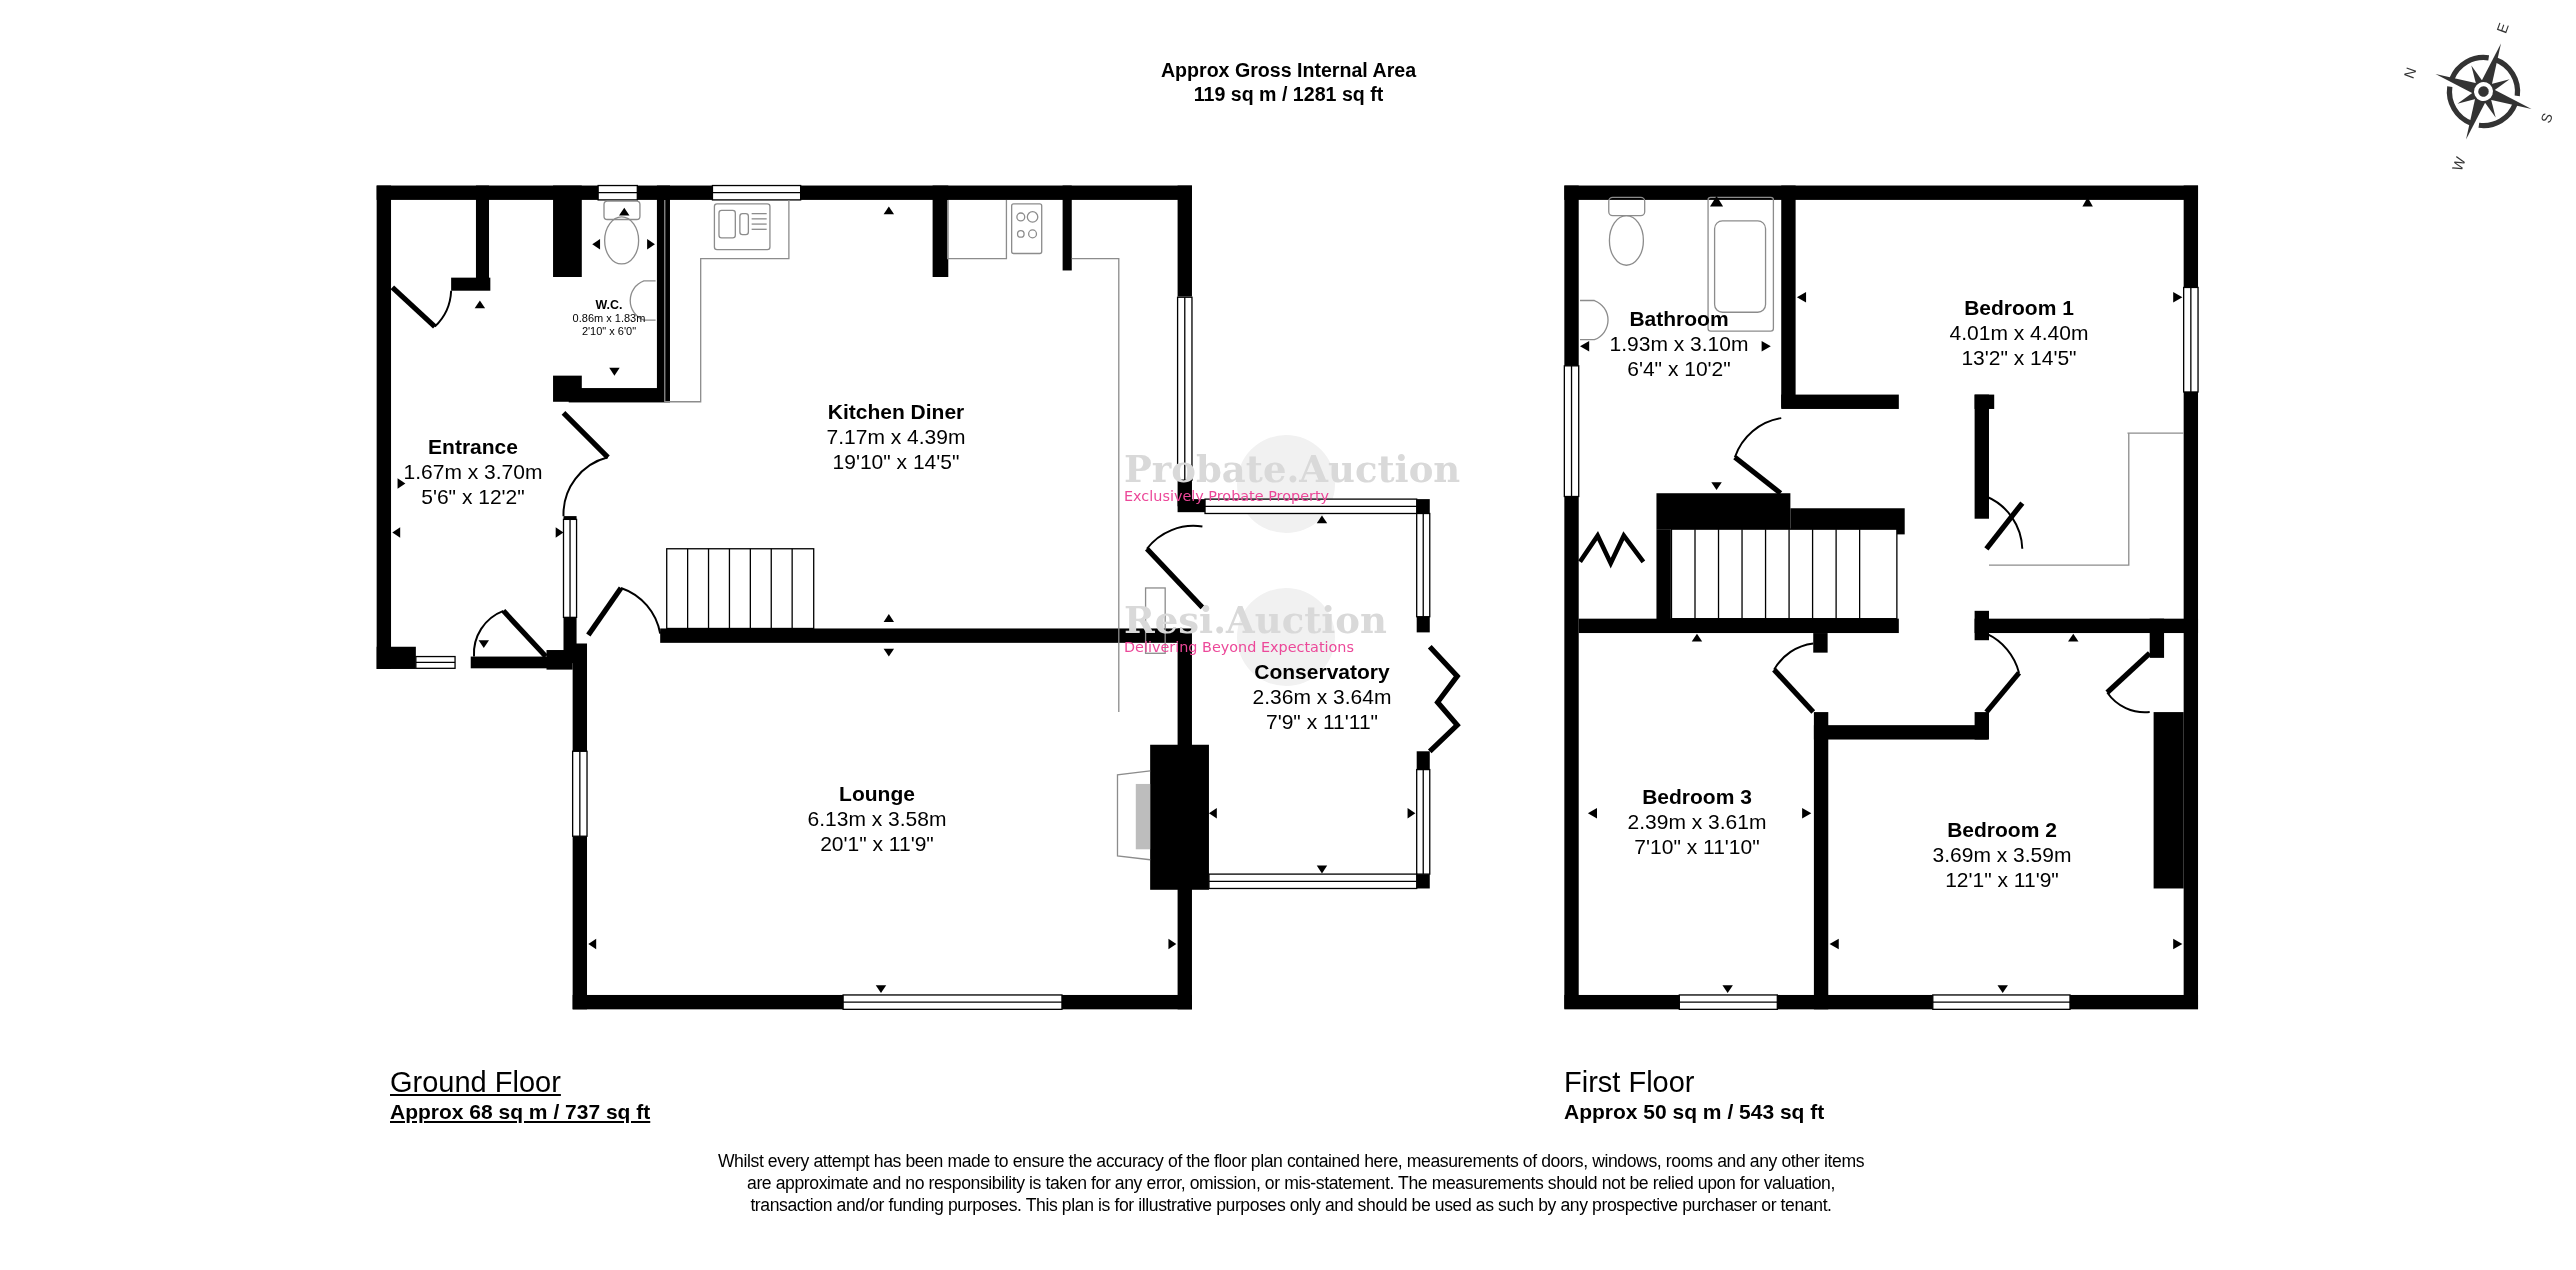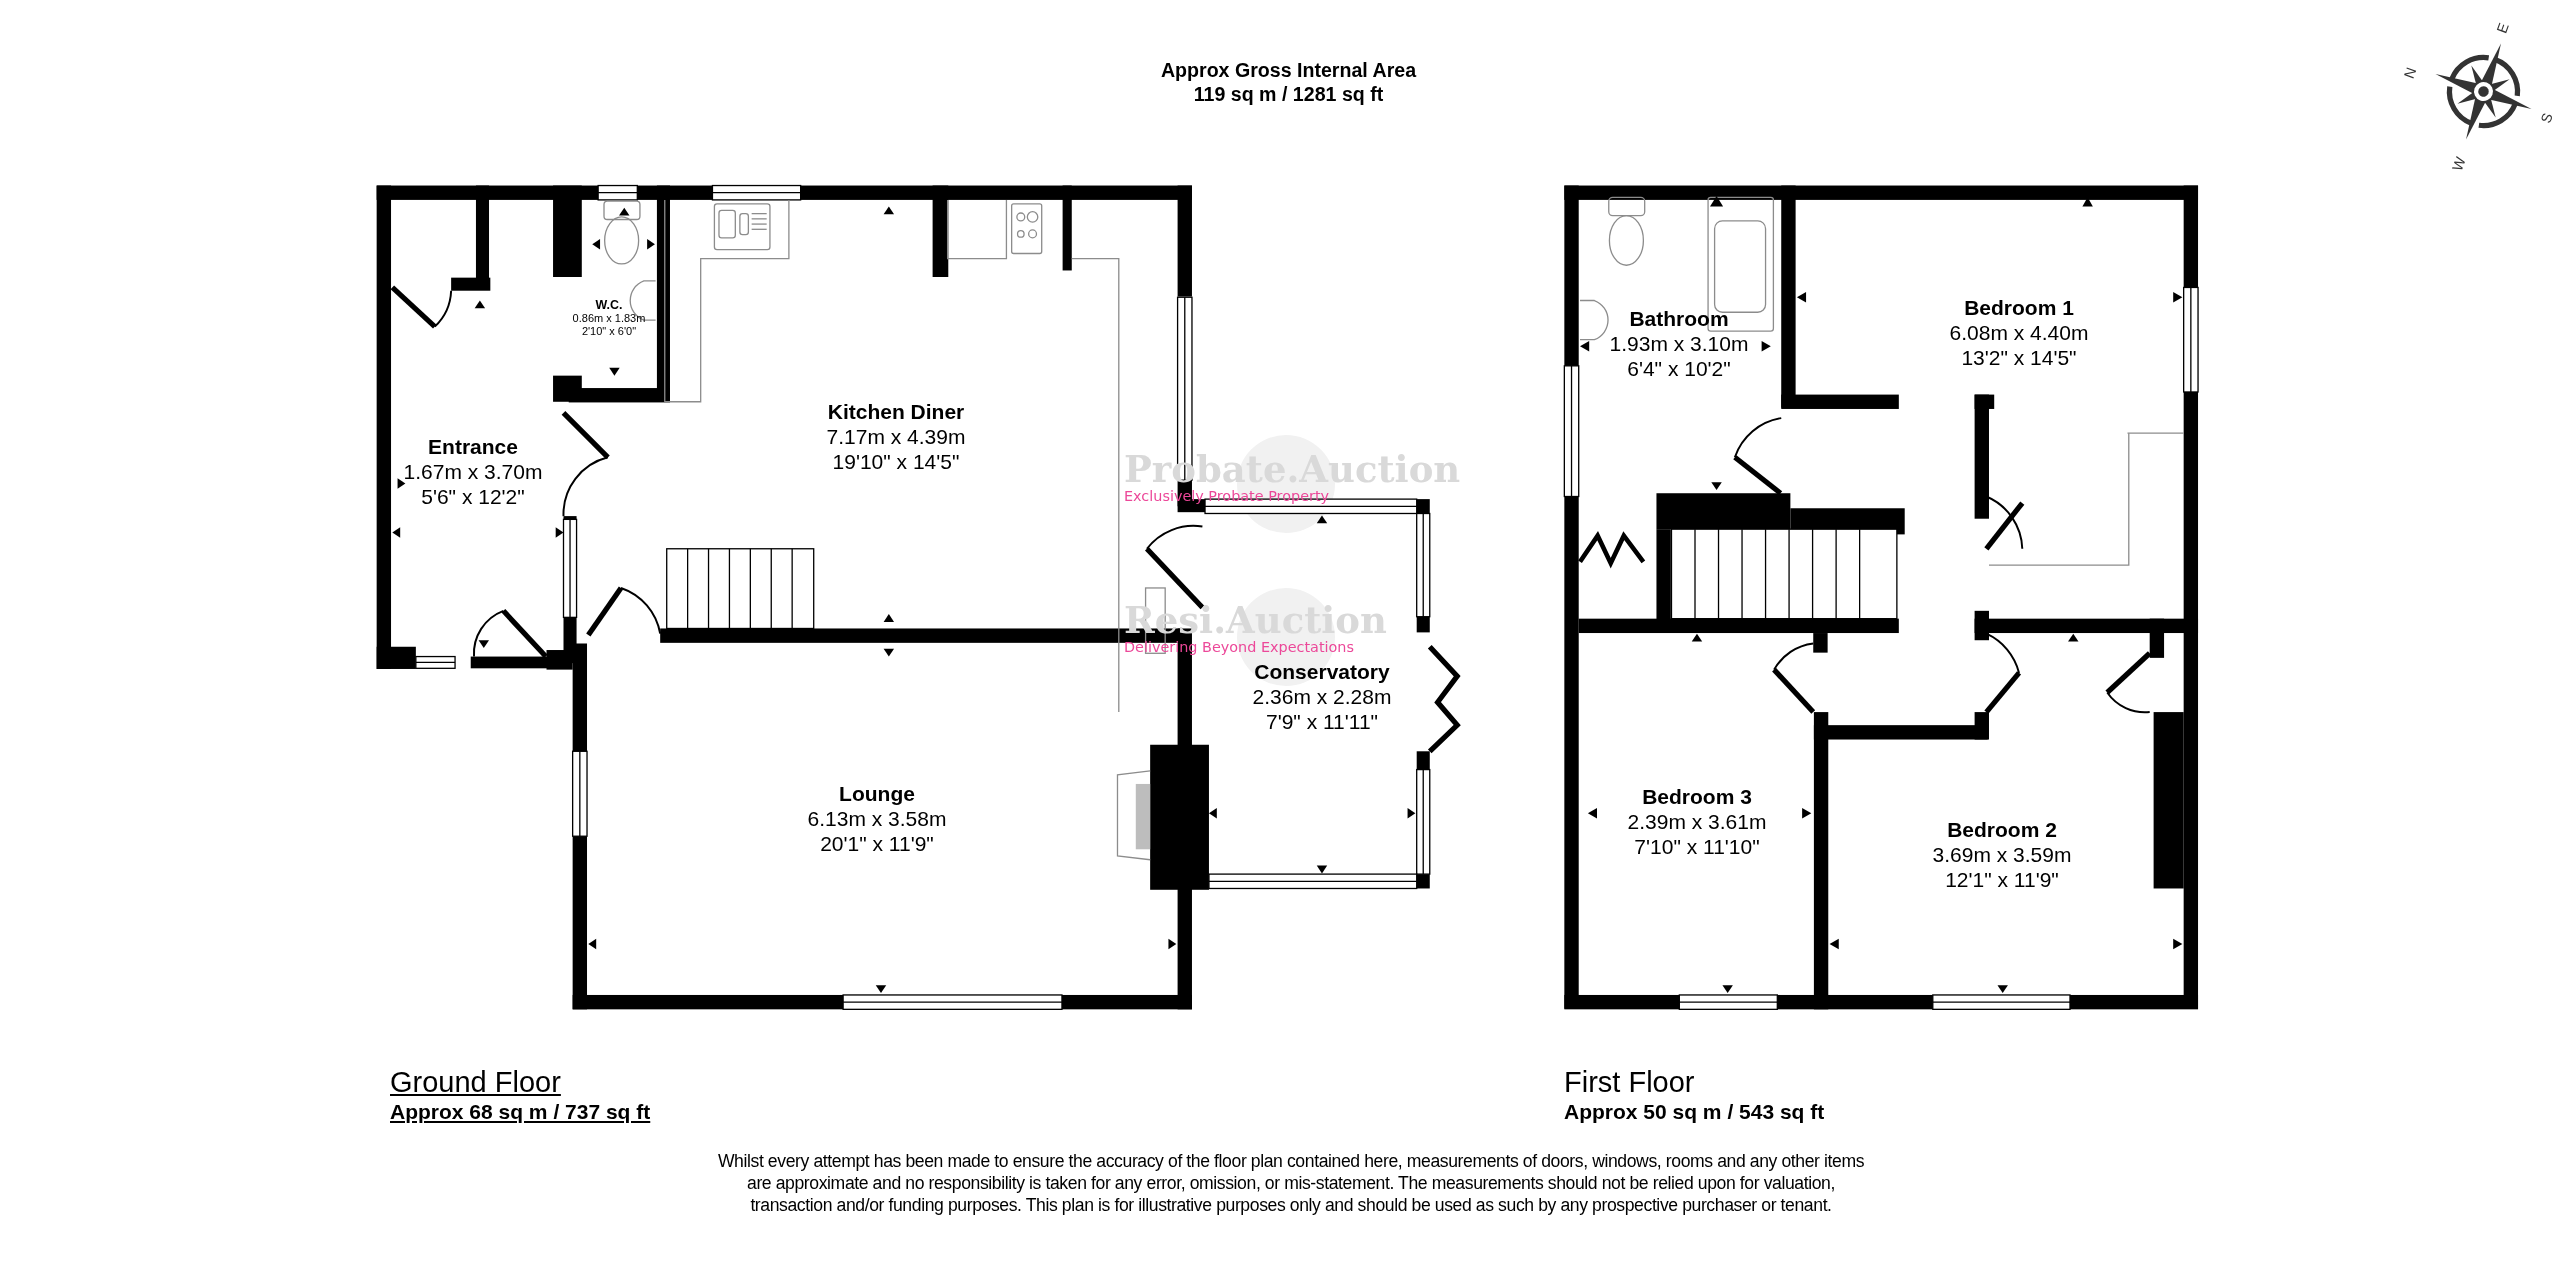--- a/index.html
+++ b/index.html
@@ -330,37 +330,37 @@
   <div class="dm">0.86m x 1.83m</div>
   <div class="dm">2'10" x 6'0"</div>
 </div>
 <div class="room" style="left:896px;top:399px;">
   <div class="nm">Kitchen Diner</div>
   <div class="dm">7.17m x 4.39m</div>
   <div class="dm">19'10" x 14'5"</div>
 </div>
 <div class="room" style="left:1322px;top:659px;">
   <div class="nm">Conservatory</div>
-  <div class="dm">2.36m x 2.28m</div>
+  <div class="dm">2.36m x 3.64m</div>
   <div class="dm">7'9" x 11'11"</div>
 </div>
 <div class="room" style="left:877px;top:781px;">
   <div class="nm">Lounge</div>
   <div class="dm">6.13m x 3.58m</div>
   <div class="dm">20'1" x 11'9"</div>
 </div>
 
 <div class="room" style="left:1679px;top:306px;">
   <div class="nm">Bathroom</div>
   <div class="dm">1.93m x 3.10m</div>
   <div class="dm">6'4" x 10'2"</div>
 </div>
 <div class="room" style="left:2019px;top:295px;">
   <div class="nm">Bedroom 1</div>
-  <div class="dm">6.08m x 4.40m</div>
+  <div class="dm">4.01m x 4.40m</div>
   <div class="dm">13'2" x 14'5"</div>
 </div>
 <div class="room" style="left:1697px;top:784px;">
   <div class="nm">Bedroom 3</div>
   <div class="dm">2.39m x 3.61m</div>
   <div class="dm">7'10" x 11'10"</div>
 </div>
 <div class="room" style="left:2002px;top:817px;">
   <div class="nm">Bedroom 2</div>
   <div class="dm">3.69m x 3.59m</div>

